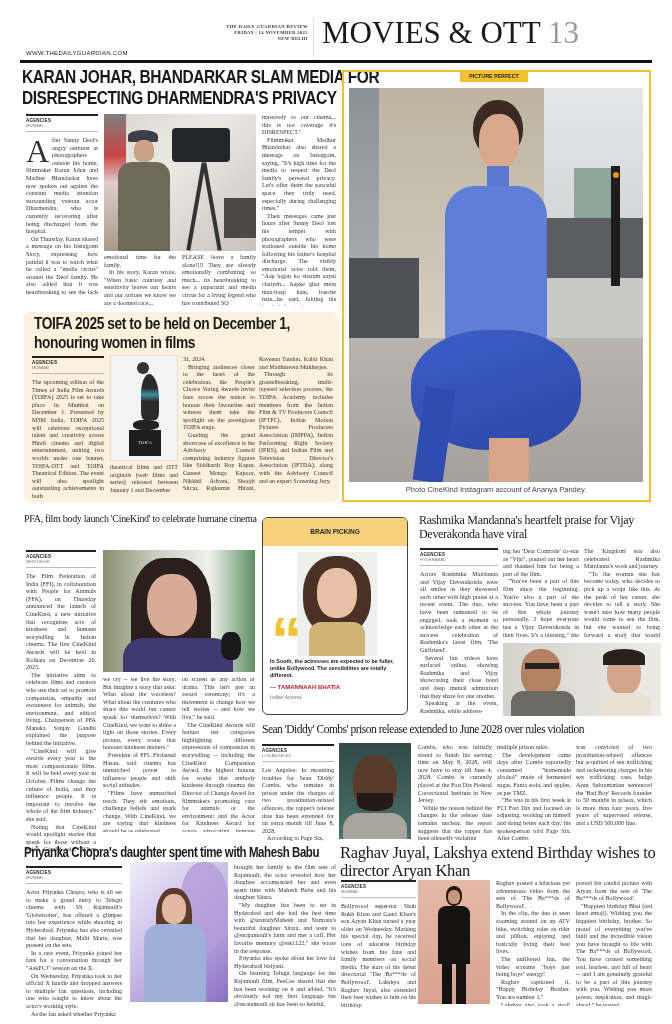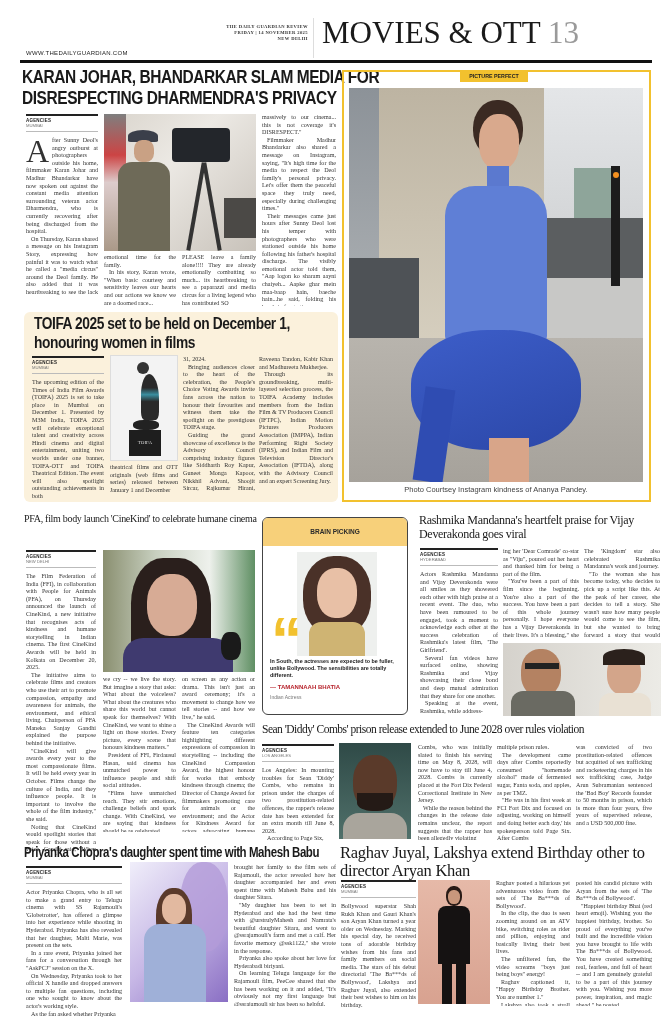--- a/index.html
+++ b/index.html
@@ -119,21 +119,21 @@
   <div style="position:absolute;left:262px;top:78px;width:9px;height:120px;background:#1c1c1c"></div>
   <div style="position:absolute;left:264px;top:84px;width:6px;height:6px;border-radius:50%;background:#f39020"></div>
   <div style="position:absolute;left:124px;top:12px;width:50px;height:58px;border-radius:48%;background:#3b2a22"></div>
   <div style="position:absolute;left:130px;top:26px;width:40px;height:56px;border-radius:45%;background:#d9a98d"></div>
   <div style="position:absolute;left:138px;top:78px;width:22px;height:26px;background:#5b79cf"></div>
   <div style="position:absolute;left:96px;top:98px;width:102px;height:160px;border-radius:30px 30px 10px 10px;background:#5f7fd6"></div>
   <div style="position:absolute;left:62px;top:242px;width:170px;height:120px;border-radius:45%;background:linear-gradient(160deg,#3d5ec9,#2b47a8)"></div>
   <div style="position:absolute;left:70px;top:300px;width:30px;height:94px;background:#2f4cb2;transform:rotate(8deg)"></div>
   <div style="position:absolute;left:140px;top:350px;width:40px;height:44px;background:#d8a589"></div>
 </div>
-<div class="abs" style="left:349px;top:485px;width:294px;text-align:center;font-family:'Liberation Sans',sans-serif;font-size:7.5px;color:#444">Photo Courtsey Instagram kindness of Ananya Pandey.</div>
+<div class="abs" style="left:349px;top:485px;width:294px;text-align:center;font-family:'Liberation Sans',sans-serif;font-size:7.5px;color:#444">Photo CineKind Instagram account of Ananya Pandey.</div>
 
 <div class="abs serif-head" style="left:24px;top:510px;width:240px;font-size:10px;line-height:17px">PFA, film body launch 'CineKind' to celebrate humane cinema</div>
 <div class="abs" style="left:26px;top:550px;width:70px">
   <div class="byline">
     <span class="ag">AGENCIES</span>
     <span class="loc">NEW DELHI</span>
   </div>
   <div class="txt" style="height:282px">
     <p class="first">The Film Federation of India (FFI), in collaboration with People for Animals (PFA), on Thursday announced the launch of CineKind, a new initiative that recognises acts of kindness and humane storytelling in Indian cinema. The first CineKind Awards will be held in Kolkata on December 20, 2025.</p>
     <p>The initiative aims to celebrate films and creators who use their art to promote compassion, empathy and awareness for animals, the environment, and ethical living. Chairperson of PFA Maneka Sanjay Gandhi explained the purpose behind the initiative.</p>
@@ -163,21 +163,21 @@
     <div style="position:absolute;left:6px;top:4px;width:68px;height:80px;border-radius:45%;background:#4a3128"></div>
     <div style="position:absolute;left:20px;top:16px;width:40px;height:50px;border-radius:45%;background:#e8c0a6"></div>
     <div style="position:absolute;left:12px;top:70px;width:56px;height:34px;border-radius:12px 12px 0 0;background:#cfb473"></div>
   </div>
   <div style="position:absolute;left:8px;top:90px;font-family:'Liberation Sans',sans-serif;font-weight:bold;font-size:62px;line-height:62px;color:#f2c12e">“</div>
   <div style="position:absolute;left:7px;top:140px;width:132px;font-family:'Liberation Sans',sans-serif;font-weight:bold;font-size:5.4px;line-height:7px;color:#222">In South, the actresses are expected to be fuller, unlike Bollywood. The sensibilities are totally different.</div>
   <div style="position:absolute;left:7px;top:166px;font-family:'Liberation Sans',sans-serif;font-weight:bold;font-size:6px;color:#b7232c">— TAMANNAAH BHATIA</div>
   <div style="position:absolute;left:7px;top:176px;font-family:'Liberation Sans',sans-serif;font-size:5px;color:#777">Indian Actress</div>
 </div>
 
-<div class="abs serif-head" style="left:419px;top:513px;width:250px;font-size:12px;line-height:14px">Rashmika Mandanna's heartfelt praise for Vijay Deverakonda goes viral</div>
+<div class="abs serif-head" style="left:419px;top:513px;width:250px;font-size:12px;line-height:14px">Rashmika Mandanna's heartfelt praise for Vijay Deverakonda have viral</div>
 <div class="abs" style="left:420px;top:548px;width:78px">
   <div class="byline">
     <span class="ag">AGENCIES</span>
     <span class="loc">HYDERABAD</span>
   </div>
   <div class="txt" style="height:154px">
     <p class="first">Actors Rashmika Mandanna and Vijay Deverakonda were all smiles as they showered each other with high praise at a recent event. The duo, who have been rumoured to be engaged, took a moment to acknowledge each other at the success celebration of Rashmika's latest film, 'The Girlfriend'.</p>
     <p>Several fan videos have surfaced online, showing Rashmika and Vijay showcasing their close bond and deep mutual admiration that they share for one another.</p>
     <p>Speaking at the event, Rashmika, while address-</p>
   </div>
@@ -247,21 +247,21 @@
   <div style="position:absolute;left:32px;top:32px;width:24px;height:30px;border-radius:45%;background:#e2b9a0"></div>
   <div style="position:absolute;left:14px;top:62px;width:62px;height:78px;background:#9fb0d8;border-radius:16px 16px 0 0"></div>
 </div>
 <div class="abs txt" style="left:234px;top:864px;width:102px;height:142px">
   <p class="first">brought her family to the film sets of Rajamouli, the actor revealed how her daughter accompanied her and even spent time with Mahesh Babu and his daughter Sitara.</p>
   <p>"My daughter has been to set in Hyderabad and she had the best time with @urstrulyMahesh and Namrata's beautiful daughter Sitara, and went to @ssrajamouli's farm and met a calf. Her favorite memory @ssk1122," she wrote in the response.</p>
   <p>Priyanka also spoke about her love for Hyderabadi biriyani.</p>
   <p>On learning Telugu language for the Rajamouli film, PeeCee shared that she has been working on it and added, "It's obviously not my first language but @ssrajamouli sir has been so helpful.</p>
 </div>
 
-<div class="abs serif-head" style="left:340px;top:844px;width:320px;font-size:16.5px;line-height:18px">Raghav Juyal, Lakshya extend Birthday other to director Aryan Khan</div>
+<div class="abs serif-head" style="left:340px;top:844px;width:320px;font-size:16.5px;line-height:18px">Raghav Juyal, Lakshya extend Birthday wishes to director Aryan Khan</div>
 <div class="abs" style="left:341px;top:880px;width:75px">
   <div class="byline">
     <span class="ag">AGENCIES</span>
     <span class="loc">MUMBAI</span>
   </div>
   <div class="txt" style="height:112px">
       <p class="first">Bollywood superstar Shah Rukh Khan and Gauri Khan's son Aryan Khan turned a year older on Wednesday. Marking his special day, he received tons of adorable birthday wishes from his fans and family members on social media. The stars of his debut directorial 'The Ba***ds of Bollywood', Lakshya and Raghav Juyal, also extended their best wishes to him on his birthday.</p>
     </div>
 </div>
 <div class="abs photo" style="left:418px;top:880px;width:72px;height:124px;background:linear-gradient(180deg,#e6b9a8,#d8a290)">

